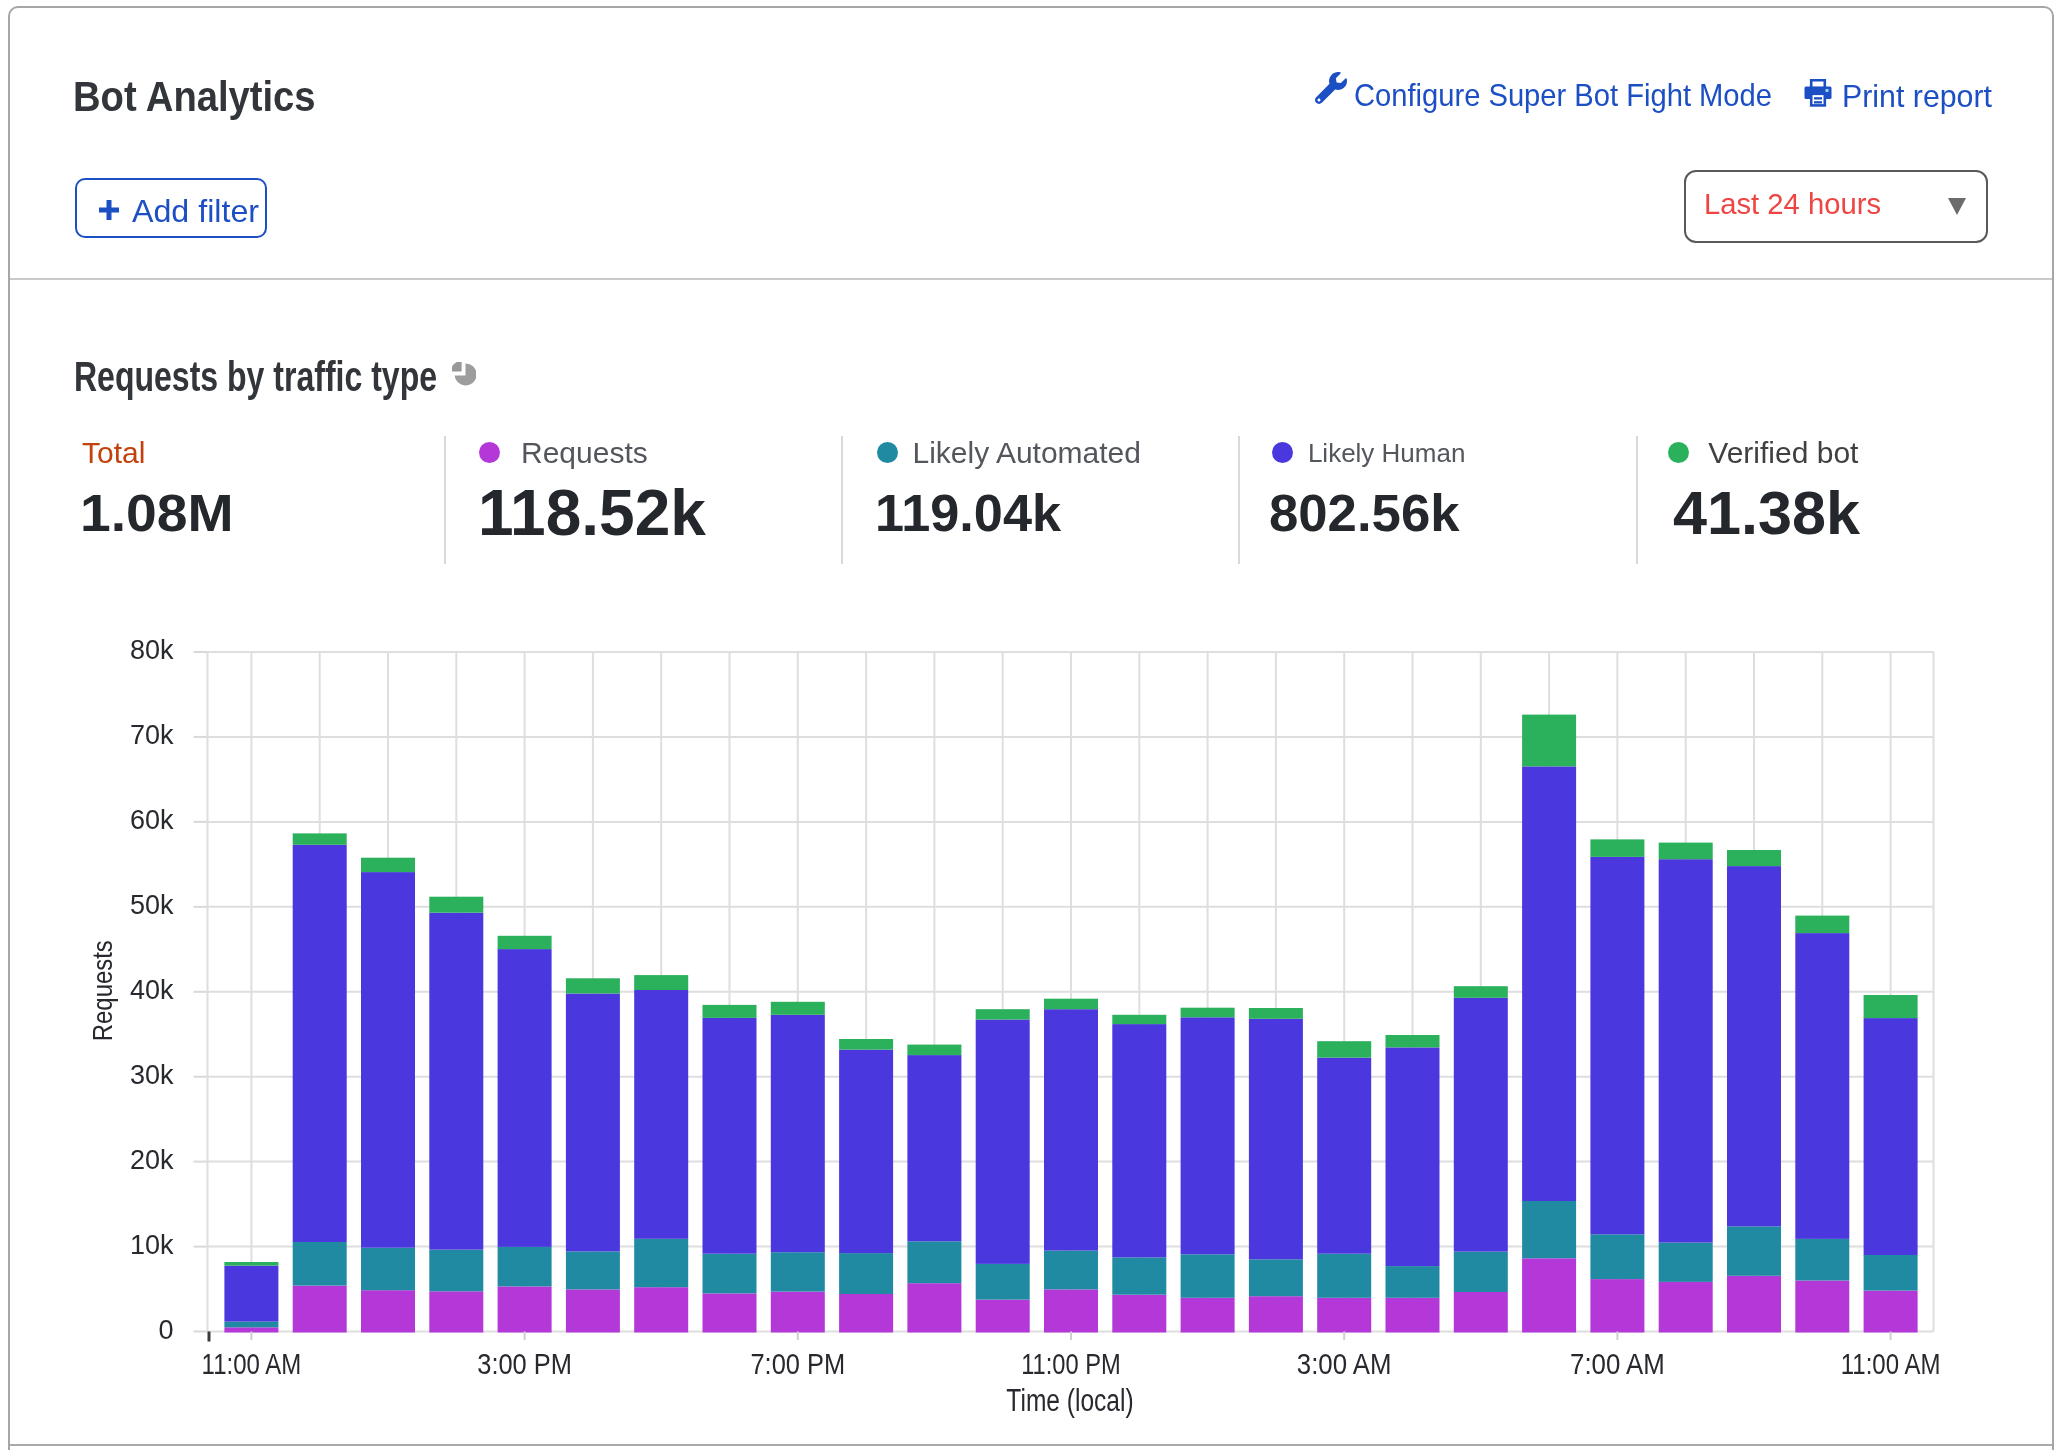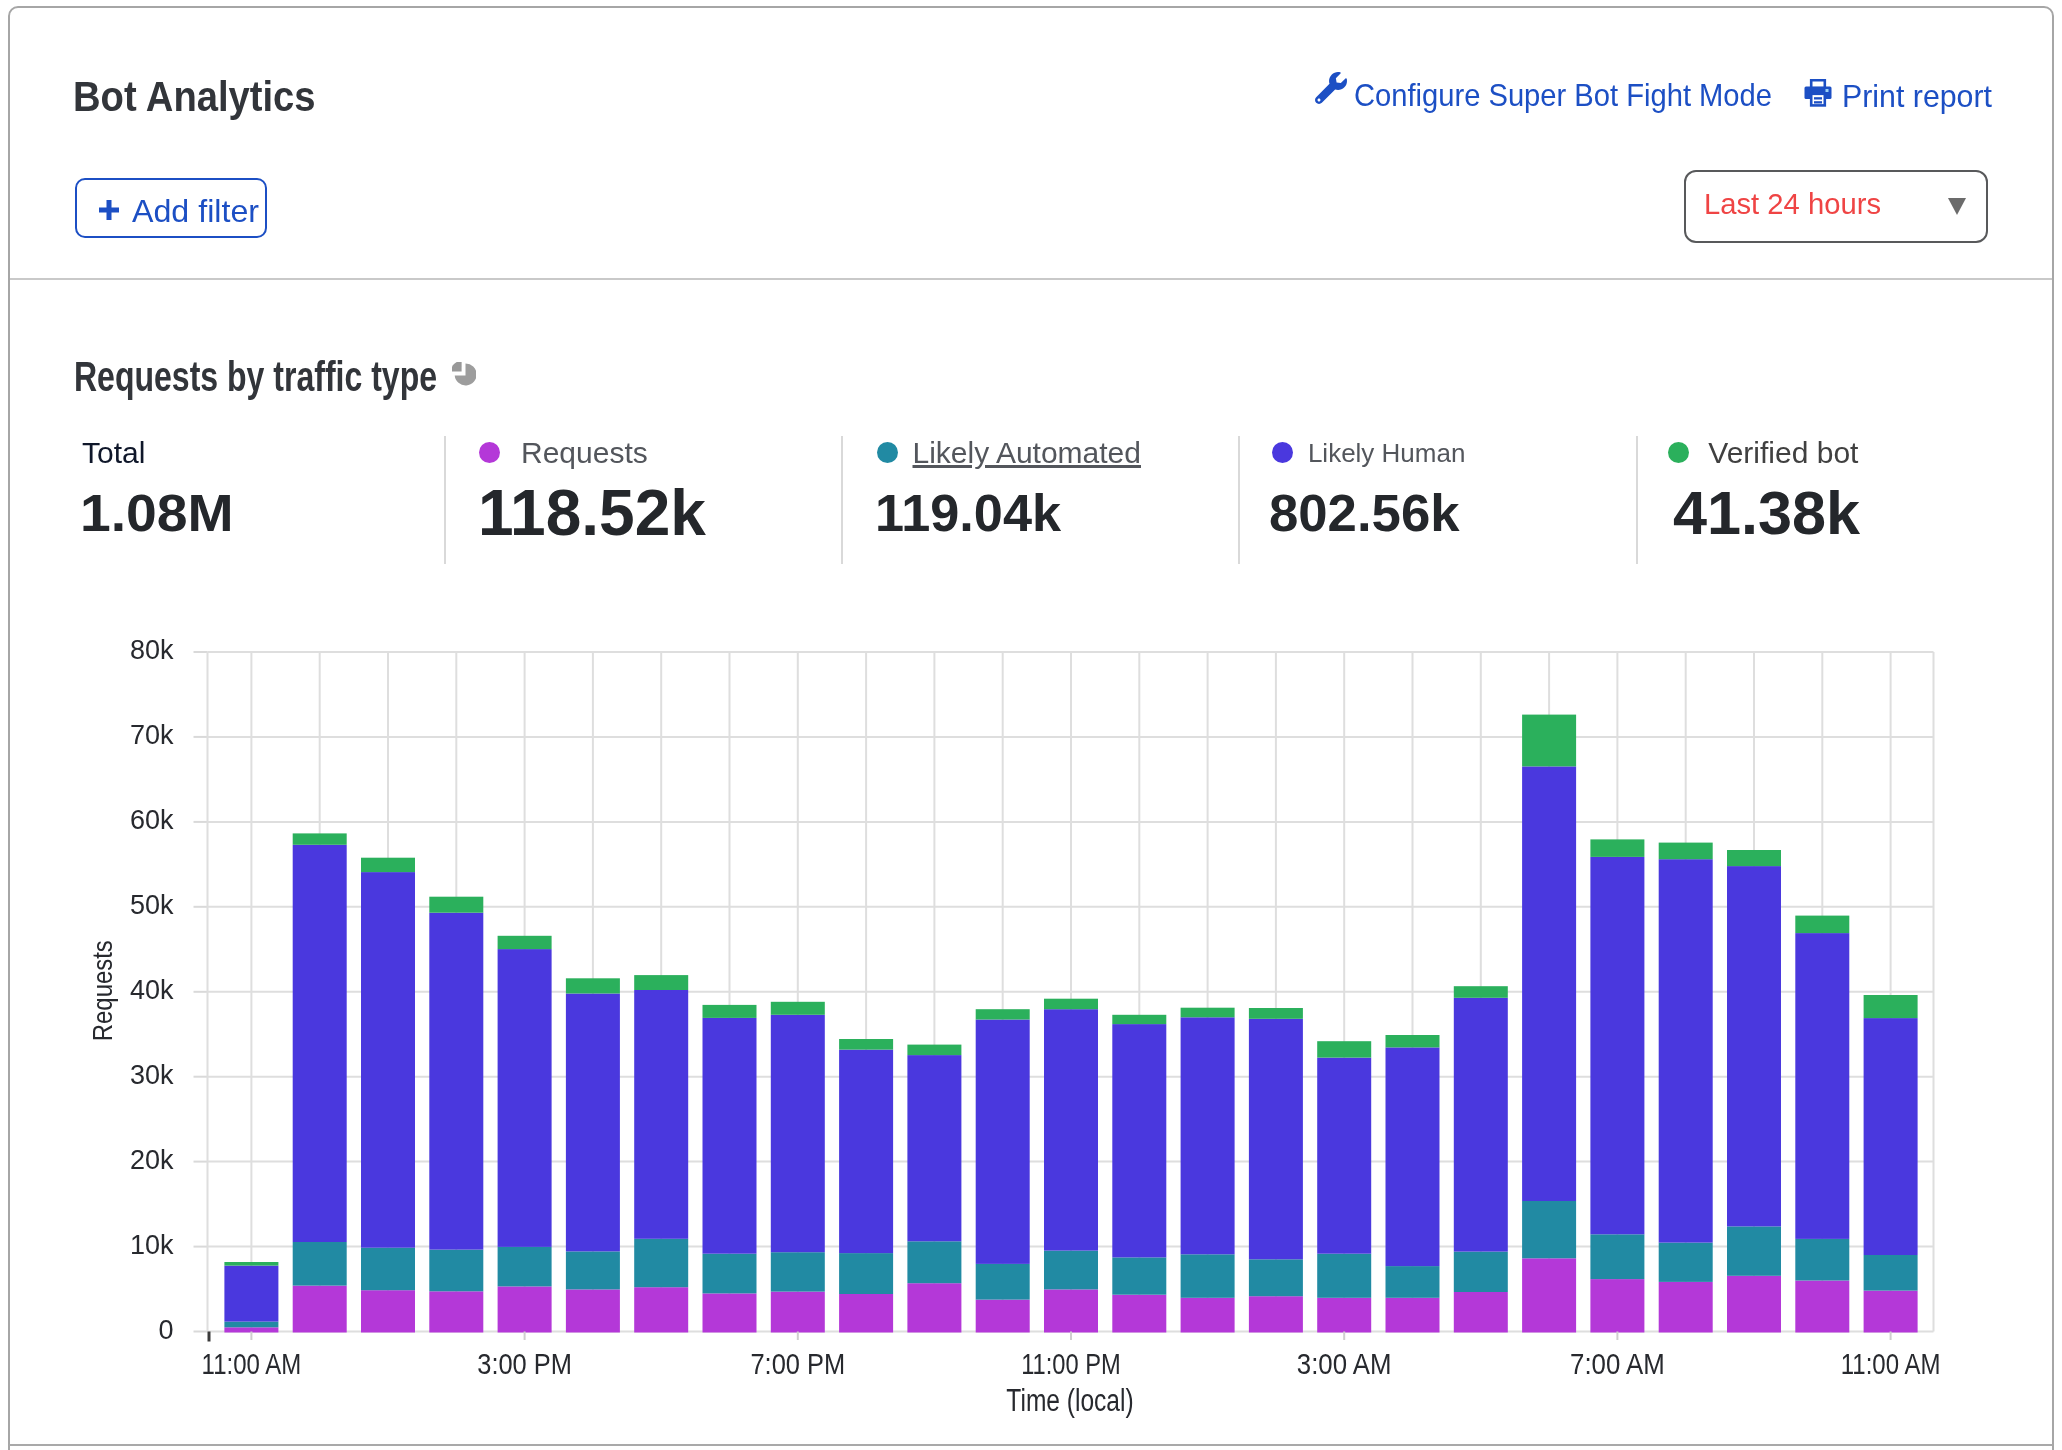--- a/index.html
+++ b/index.html
@@ -30,27 +30,27 @@
 <div class="abs" style="left:10px;top:278px;width:2042px;height:2px;background:#c9c9c9;"></div>
 <div style="position:absolute;left:74.0px;top:356.1px;font-size:42px;line-height:42px;color:#32353a;white-space:pre;font-weight:700;transform:scaleX(0.7624);transform-origin:0 0;">Requests by traffic type</div>
 <svg class="abs" style="left:452px;top:362px" width="24" height="24" viewBox="0 0 24 24">
 <path fill="#9d9d9d" d="M13.5 1.5 A 11 11 0 1 1 2.7 13.5 L 13.5 13.5 Z"></path>
 <path fill="#989898" d="M10.8 0 A 11 11 0 0 0 0 10.8 L 10.8 10.8 Z" transform="translate(-1.2,-1.2)"></path>
 </svg>
 <div class="abs" style="left:443.5px;top:436px;width:2px;height:128px;background:#d9d9d9;"></div>
 <div class="abs" style="left:841.0px;top:436px;width:2px;height:128px;background:#d9d9d9;"></div>
 <div class="abs" style="left:1238.4px;top:436px;width:2px;height:128px;background:#d9d9d9;"></div>
 <div class="abs" style="left:1635.8px;top:436px;width:2px;height:128px;background:#d9d9d9;"></div>
-<div style="position:absolute;left:82.0px;top:437.6px;font-size:30px;line-height:30px;color:#0f172a;white-space:pre;">Total</div>
+<div style="position:absolute;left:82.0px;top:437.6px;font-size:30px;line-height:30px;color:#c2410c;white-space:pre;">Total</div>
 <div style="position:absolute;left:80.2px;top:487.0px;font-size:52px;line-height:52px;color:#24272b;white-space:pre;font-weight:700;transform:scaleX(1.0630);transform-origin:0 0;">1.08M</div>
 <div class="abs" style="left:478.5px;top:442px;width:21px;height:21px;border-radius:50%;background:#b438d8;"></div>
 <div style="position:absolute;left:521.0px;top:437.6px;font-size:30px;line-height:30px;color:#53565c;white-space:pre;">Requests</div>
 <div style="position:absolute;left:478.0px;top:487.0px;font-size:64px;line-height:52px;color:#24272b;white-space:pre;font-weight:700;">118.52k</div>
 <div class="abs" style="left:876.5px;top:442px;width:21px;height:21px;border-radius:50%;background:#218aa3;"></div>
-<div style="position:absolute;left:912.5px;top:437.6px;font-size:30px;line-height:30px;color:#53565c;white-space:pre;text-decoration:underline;">Likely Automated</div>
+<div style="position:absolute;left:912.5px;top:437.6px;font-size:30px;line-height:30px;color:#53565c;white-space:pre;">Likely Automated</div>
 <div style="position:absolute;left:875.0px;top:487.0px;font-size:52px;line-height:52px;color:#24272b;white-space:pre;font-weight:700;transform:scaleX(1.0050);transform-origin:0 0;">119.04k</div>
 <div class="abs" style="left:1271.5px;top:442px;width:21px;height:21px;border-radius:50%;background:#4a38de;"></div>
 <div style="position:absolute;left:1307.9px;top:437.6px;font-size:26px;line-height:30px;color:#53565c;white-space:pre;">Likely Human</div>
 <div style="position:absolute;left:1268.9px;top:487.0px;font-size:52px;line-height:52px;color:#24272b;white-space:pre;font-weight:700;transform:scaleX(1.0135);transform-origin:0 0;">802.56k</div>
 <div class="abs" style="left:1667.5px;top:442px;width:21px;height:21px;border-radius:50%;background:#2bb05c;"></div>
 <div style="position:absolute;left:1708.3px;top:437.6px;font-size:30px;line-height:30px;color:#404040;white-space:pre;">Verified bot</div>
 <div style="position:absolute;left:1672.6px;top:487.0px;font-size:61px;line-height:52px;color:#24272b;white-space:pre;font-weight:700;transform:scaleX(1.0030);transform-origin:0 0;">41.38k</div>
 <svg class="abs" style="left:0;top:0" width="2062" height="1450" viewBox="0 0 2062 1450">
     <line x1="207.5" y1="652.0" x2="1933.5" y2="652.0" stroke="#dedede" stroke-width="2"></line>
     <line x1="193.5" y1="652.0" x2="207.5" y2="652.0" stroke="#d9d9d9" stroke-width="2"></line>

